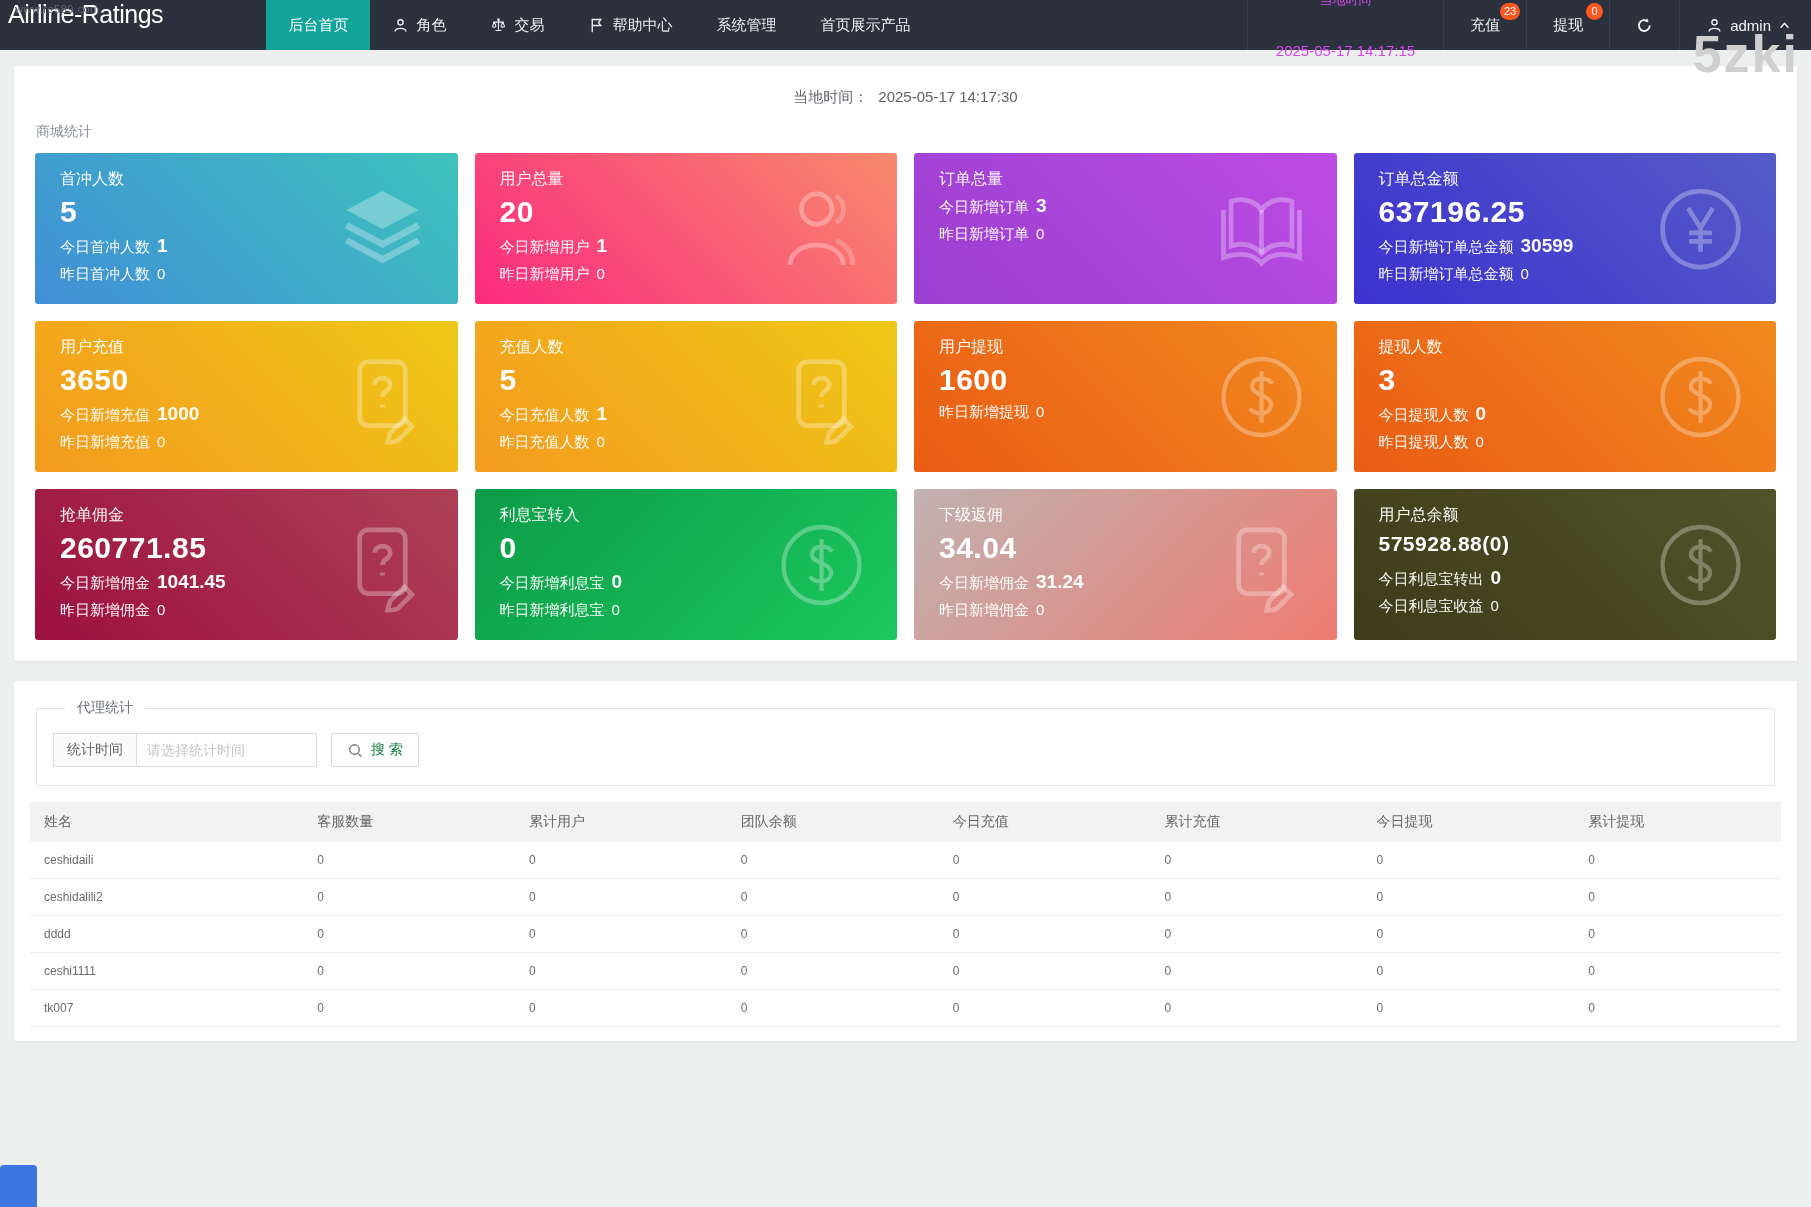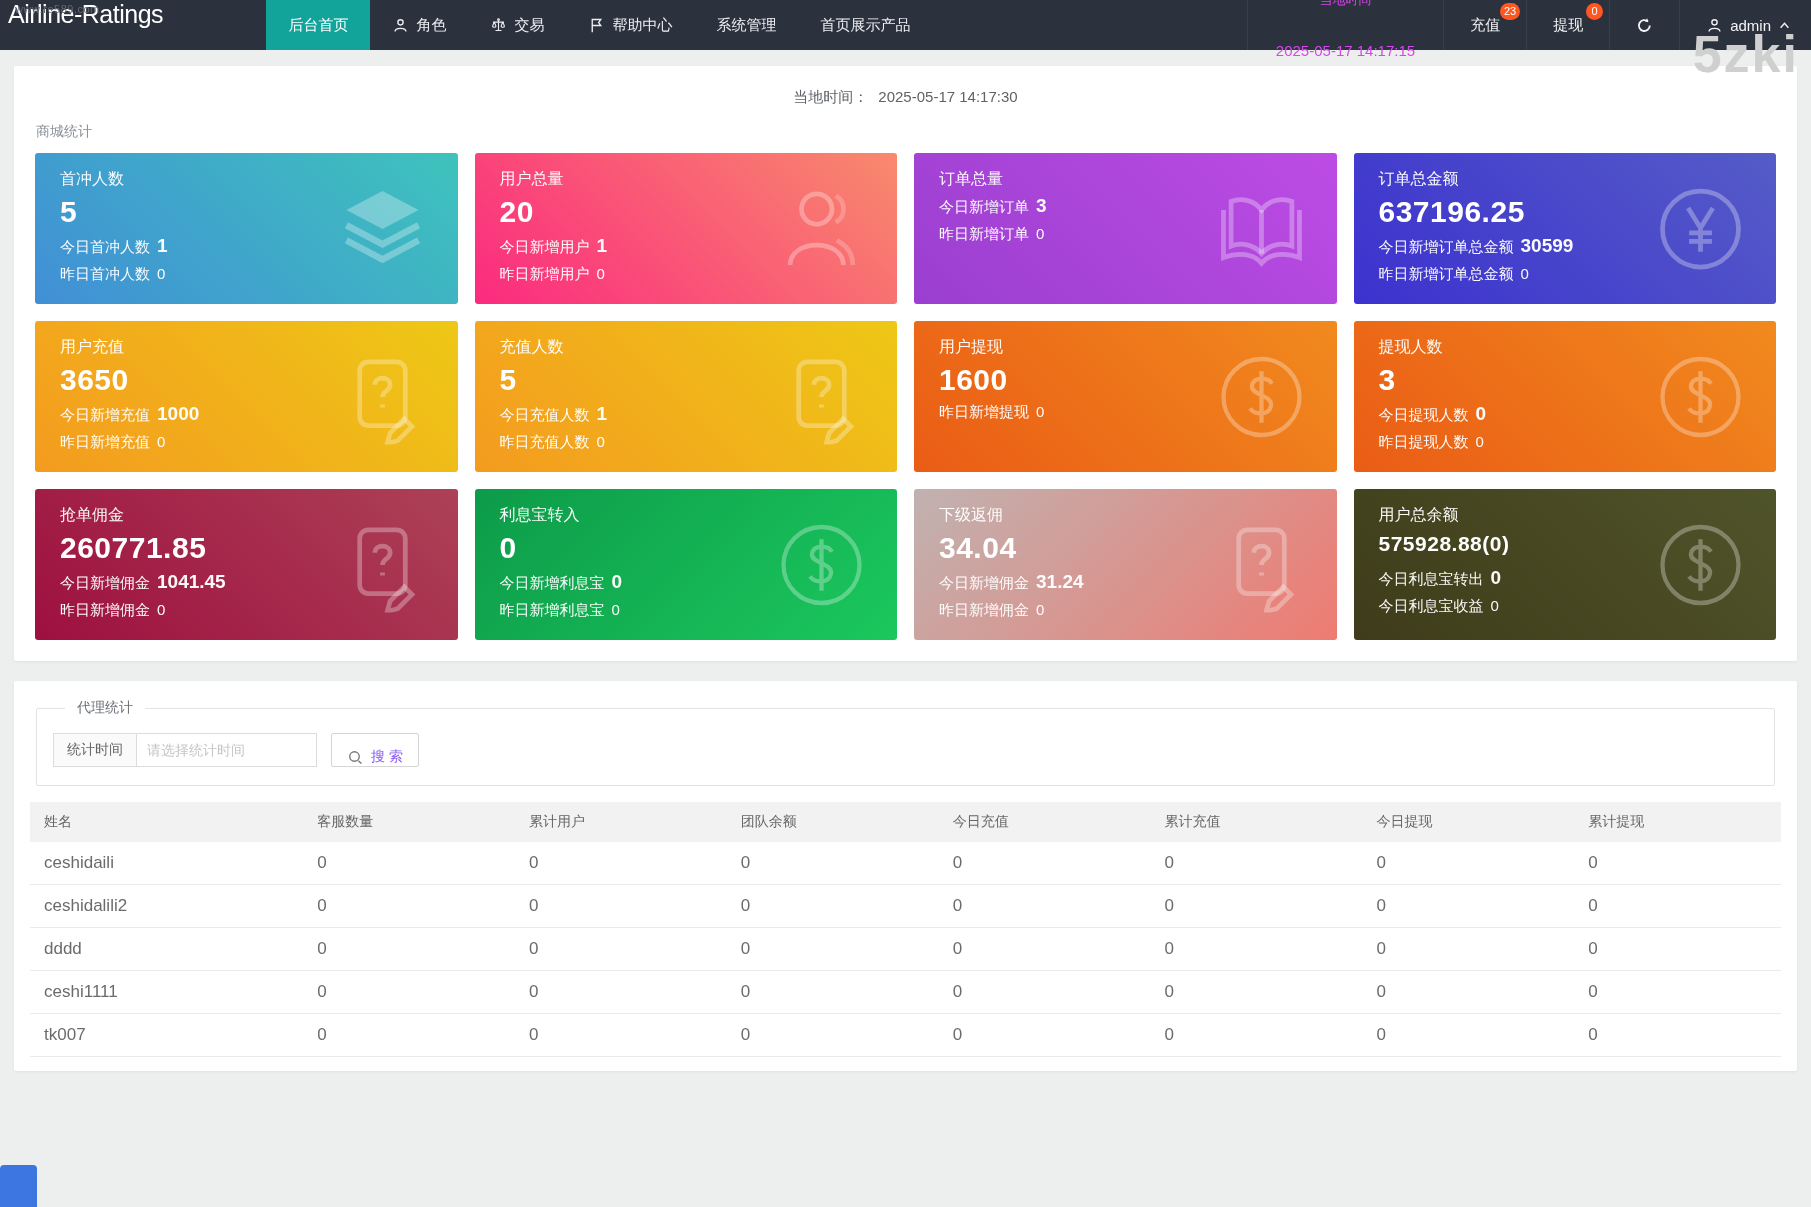--- a/index.html
+++ b/index.html
@@ -55,26 +55,26 @@
   .card-icon{position:absolute;right:28px;top:50%;transform:translateY(-50%);width:95px;height:95px;color:rgba(255,255,255,.3);}
   .card-icon svg{width:100%;height:100%;}
   
   .panel2{margin-top:20px;padding:18px 16px 14px;}
   .agent-fs{border:1px solid #e3e3e3;border-radius:2px;margin:0 6px;padding:12px 16px 18px;}
   .agent-fs legend{padding:0 12px;margin-left:12px;font-size:14px;color:#6b6f76;}
   .filter-row{display:flex;align-items:stretch;height:34px;margin-top:4px;}
   .ig-label{display:flex;align-items:center;background:#fafafa;border:1px solid #dcdcdc;padding:0 13px;font-size:14px;color:#666;}
   .ig-input{border:1px solid #dcdcdc;border-left:none;width:180px;padding:9px 10px;font-size:14px;color:#333;outline:none;}
   .ig-input::placeholder{color:#c6c6c6;}
-  .search-btn{margin-left:14px;display:inline-flex;align-items:flex-end;gap:7px;border:1px solid #d5d5d5;background:#fff;
-    padding:0 15px;font-size:14px;color:#8b5cf6;border-radius:2px;cursor:pointer;}
+  .search-btn{margin-left:14px;display:inline-flex;align-items:center;gap:7px;border:1px solid #d5d5d5;background:#fff;
+    padding:0 15px;font-size:14px;color:#15803d;border-radius:2px;cursor:pointer;}
   .svg16.dark{color:#777;}
   table{width:100%;border-collapse:collapse;margin-top:16px;}
   thead th{background:#f2f2f2;font-weight:400;text-align:left;font-size:14px;color:#666;padding:11px 14px;}
-  tbody td{font-size:17px;color:#6b6b6b;padding:11px 14px;border-bottom:1px solid #ebebeb;}
+  tbody td{font-size:12px;color:#6b6b6b;padding:11px 14px;border-bottom:1px solid #ebebeb;}
   
   .float-widget{position:absolute;left:0;bottom:0;width:37px;height:42px;background:var(--widget);border-radius:4px 4px 0 0;cursor:pointer;}
 </style>
 </head>
 <body>
 
 <div class="wm-site">www.re589.com</div>
 <div class="wm-big">5zki</div>
 
 <header class="topbar">

